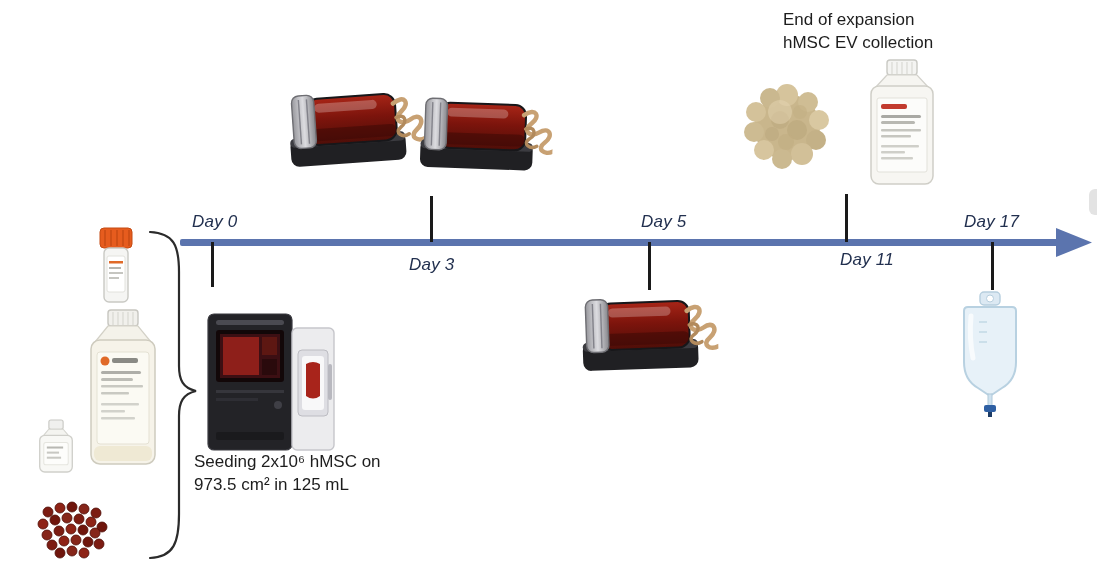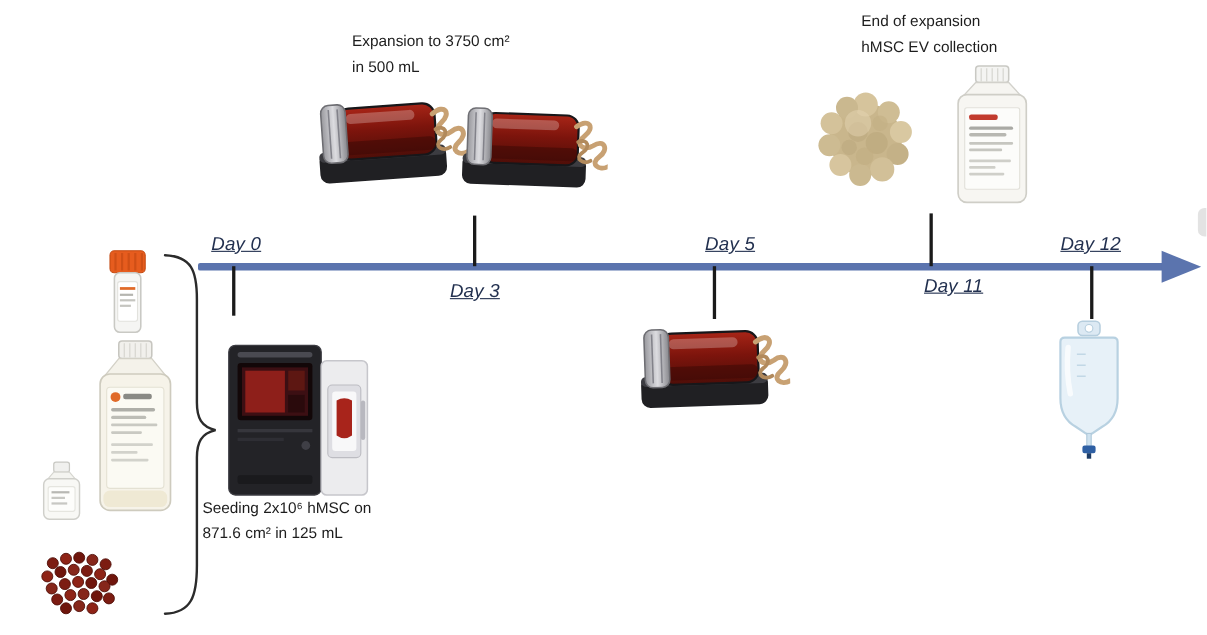--- a/index.html
+++ b/index.html
@@ -7,24 +7,24 @@
   body { font-family:"Liberation Sans","DejaVu Sans",sans-serif; }
   .canvas {
     position:relative; width:1097px; height:577px;
     background:var(--background,#ffffff); overflow:hidden;
   }
   .illus { position:absolute; overflow:visible; }
   .arrow-fill { fill:var(--timeline,#5b74ae); }
   .tick { position:absolute; width:3px; background:var(--tick,#1a1a1a); }
   .day-label {
     position:absolute; font-style:italic; font-size:17px;
-    color:var(--day_label,#22304f); letter-spacing:.2px; white-space:nowrap;text-decoration:underline;
+    color:var(--day_label,#22304f); letter-spacing:.2px; white-space:nowrap;
   }
   .annot {
-    position:absolute; font-size:14px; line-height:23px;
+    position:absolute; font-size:17px; line-height:23px;
     color:var(--text,#1d1d1d); white-space:nowrap;
   }
   .edge-sliver {
     position:absolute; left:1089px; top:189px; width:8px; height:26px;
     background:#e3e3e3; border-radius:6px 0 0 6px;
   }
 </style>
 </head>
 <body>
 
@@ -214,33 +214,29 @@
   <div class="tick" style="left:211px;top:242px;height:45px"></div>
   <div class="tick" style="left:430px;top:196px;height:46px"></div>
   <div class="tick" style="left:648px;top:242px;height:48px"></div>
   <div class="tick" style="left:845px;top:194px;height:48px"></div>
   <div class="tick" style="left:991px;top:242px;height:48px"></div>
 
   <div class="day-label" style="left:192px;top:212px">Day 0</div>
   <div class="day-label" style="left:409px;top:255px">Day 3</div>
   <div class="day-label" style="left:641px;top:212px">Day 5</div>
   <div class="day-label" style="left:840px;top:250px">Day 11</div>
-  <div class="day-label" style="left:964px;top:212px">Day 12</div>
-
-  <div class="annot" style="left:320px;top:26px">
-    <div>Expansion to 3750 cm²</div>
-    <div>in 500 mL</div>
-  </div>
+  <div class="day-label" style="left:964px;top:212px">Day 17</div>
+
   <div class="annot" style="left:783px;top:8px">
     <div>End of expansion</div>
     <div>hMSC EV collection</div>
   </div>
-  <div class="annot" style="left:184px;top:450px">
+  <div class="annot" style="left:194px;top:450px">
     <div>Seeding 2x10⁶ hMSC on</div>
-    <div>871.6 cm² in 125 mL</div>
+    <div>973.5 cm² in 125 mL</div>
   </div>
 
   <svg class="illus" style="left:92px;top:226px;width:48px;height:80px" viewBox="0 0 46 80">
       <use href="#cryovial" width="100%" height="100%"></use>
     </svg>
   <svg class="illus" style="left:84px;top:308px;width:78px;height:158px" viewBox="0 0 78 158">
       <use href="#bottleLeft" width="100%" height="100%"></use>
     </svg>
   <svg class="illus" style="left:30px;top:418px;width:52px;height:56px" viewBox="0 0 50 55">
       <use href="#smallBottle" width="100%" height="100%"></use>

